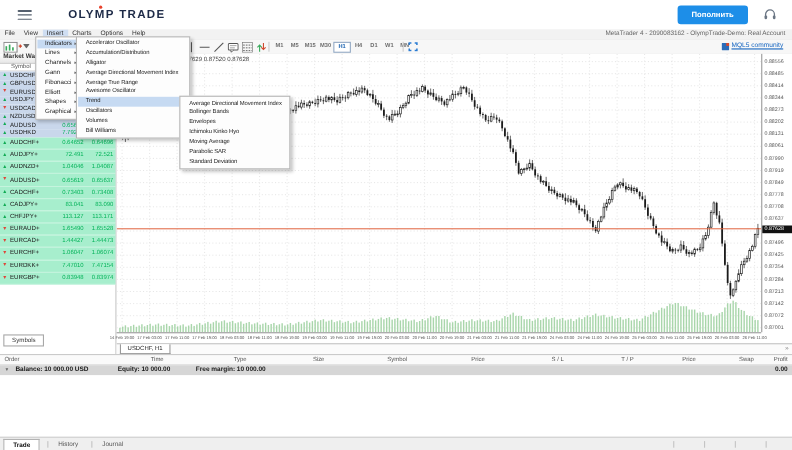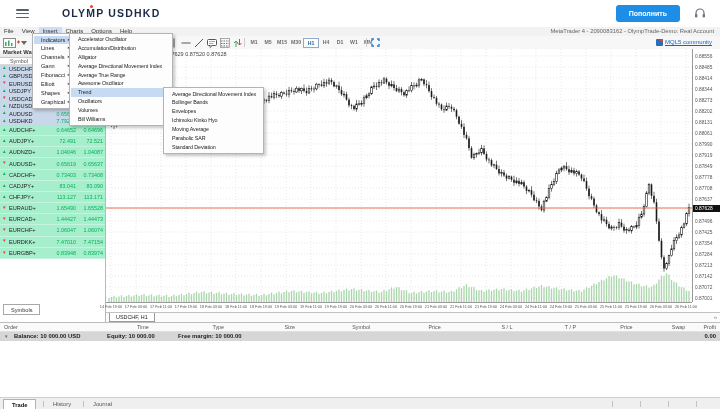--- a/index.html
+++ b/index.html
@@ -78,21 +78,21 @@
 <body>
 
 <div id="app">
 
   <div class="hdr">
     <div class="burger">
         <i></i>
         <i></i>
         <i></i>
       </div>
-    <div class="logo"><span>OLYMP USDHKD</span><span class="dot"></span></div>
+    <div class="logo"><span>OLYMP TRADE</span><span class="dot"></span></div>
     <div class="depbtn">Пополнить</div>
     <div class="hphones">
       <svg width="12" height="12" viewBox="0 0 12 12">
           <path d="M2 8 V6 a4 4 0 0 1 8 0 V8" fill="none" stroke="#6b7684" stroke-width="1.2"></path>
           <rect x="1" y="7" width="2.4" height="3.4" rx="1" fill="#6b7684"></rect>
           <rect x="8.6" y="7" width="2.4" height="3.4" rx="1" fill="#6b7684"></rect>
         </svg>
     </div>
   </div>
 

